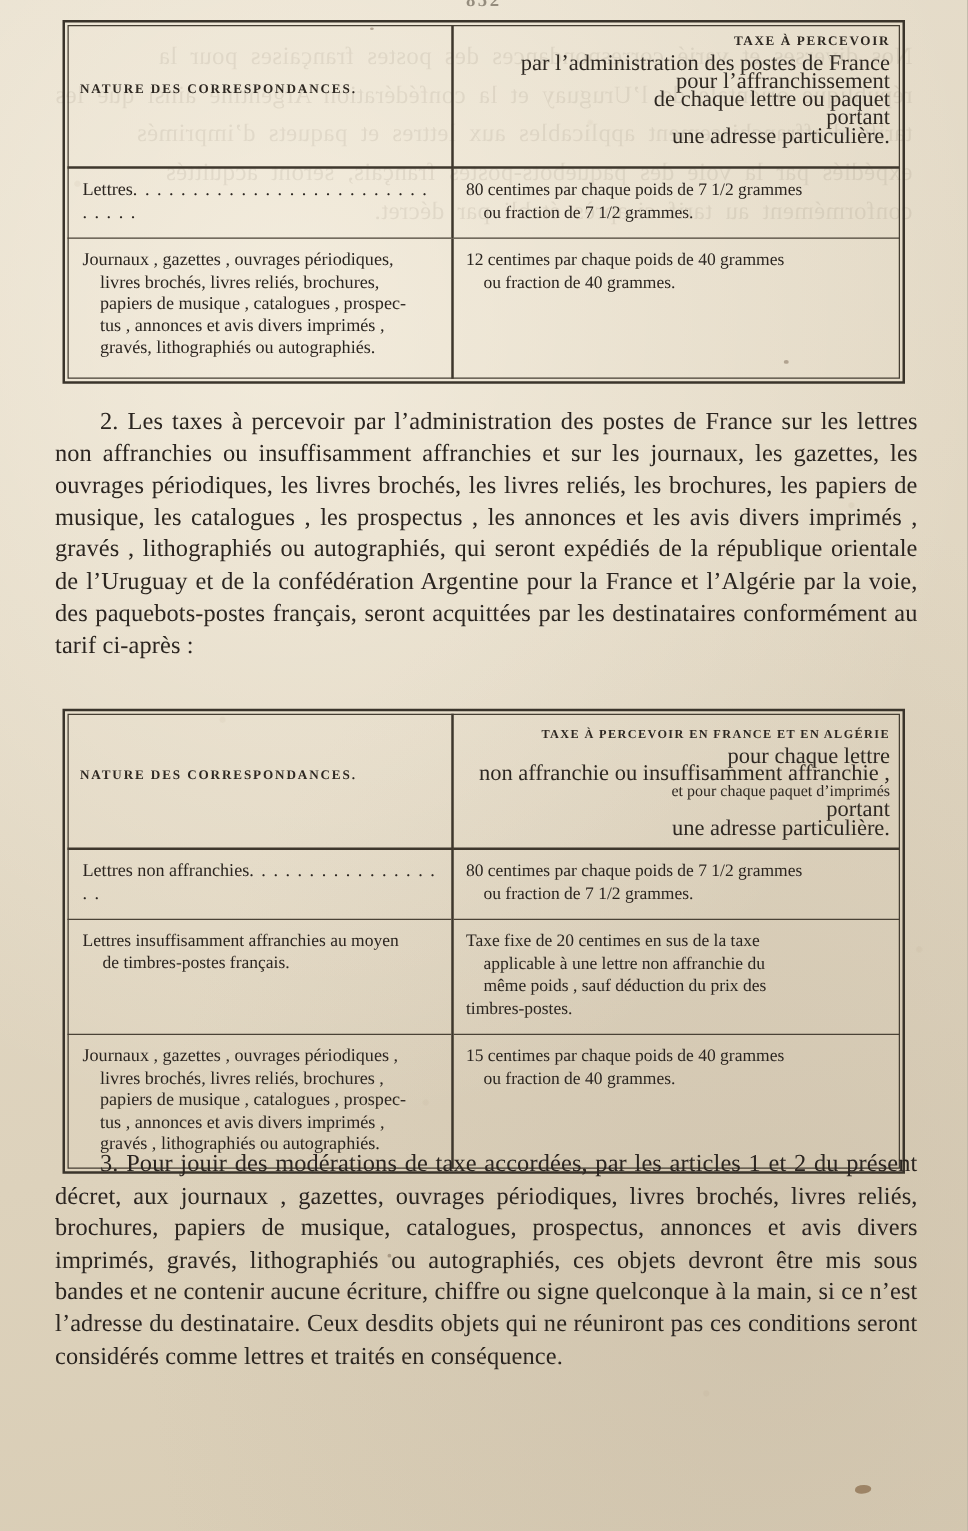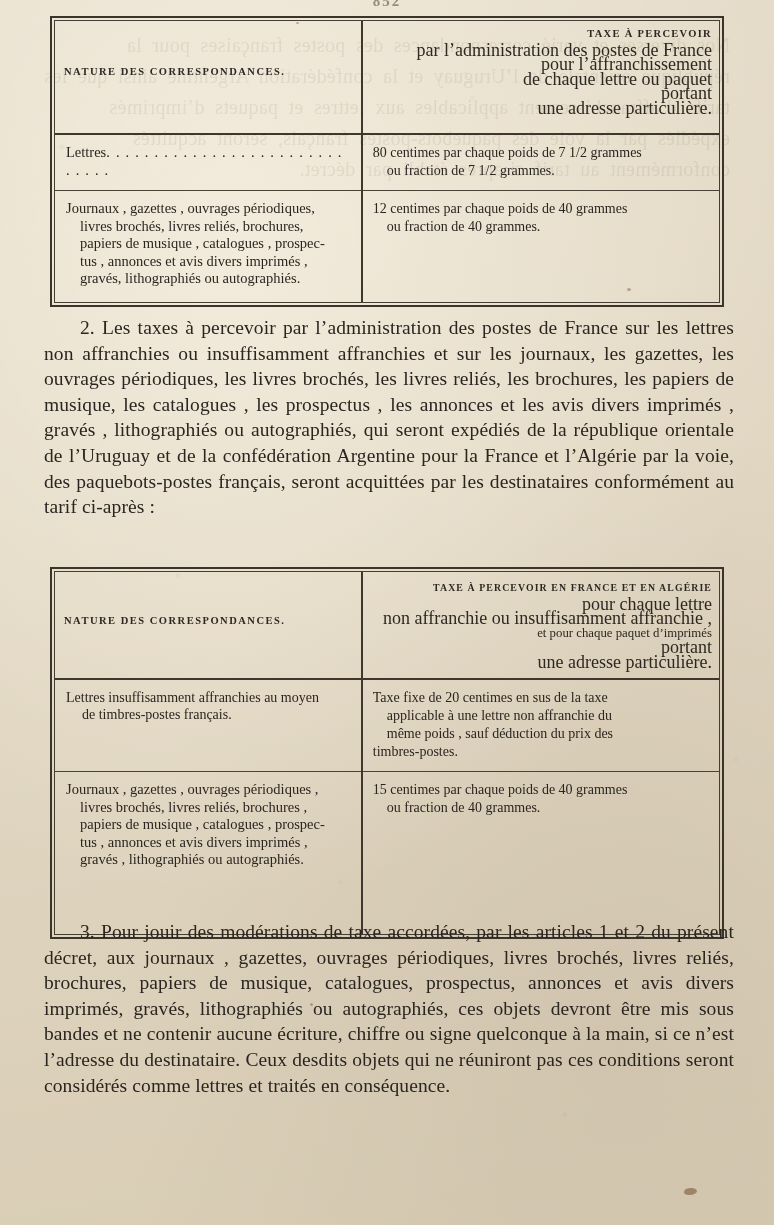--- a/index.html
+++ b/index.html
@@ -229,21 +229,21 @@
           <div class="cell-right">
             <span>12 centimes par chaque poids de 40 grammes</span>
             <span class="sub">ou fraction de 40 grammes.</span>
           </div>
         </td>
       </tr>
     </tbody>
       </table>
   </div>
 
-  <div class="para" style="top:315px;font-family:Liberation Serif, serif;">
+  <div class="para" style="top:325px;font-family:Liberation Serif, serif;">
     <p><span class="lead">2.</span>
       <span>Les taxes à percevoir par l’administration des postes de France sur les lettres non affranchies ou insuffisamment affranchies et sur les journaux, les gazettes, les ouvrages périodiques, les livres bro­chés, les livres reliés, les brochures, les papiers de musique, les catalogues , les prospectus , les annonces et les avis divers imprimés , gravés , lithographiés ou autographiés, qui seront expédiés de la répu­blique orientale de l’Uruguay et de la confédération Argentine pour la France et l’Algérie par la voie, des paquebots-postes français, seront acquittées par les destinataires conformément au tarif ci-après :</span>
     </p>
   </div>
 
   <div class="tbl-wrap" style="left:50px; top:567px; width:674px; height:372px;">
     <table class="tbl">
       <tbody>
           <tr>
         <td class="col-left thead-cell" style="height:107px;">
@@ -253,20 +253,33 @@
           <div class="hdr-right" style="padding-top:10px;">
             <span class="hdr-caps" style="font-size:9.8px;letter-spacing:1.1px;">Taxe à percevoir en France et en Algérie</span>
             <span class="hdr-line">pour chaque lettre</span>
             <span class="hdr-line">non  affranchie ou  insuffisamment affranchie ,</span>
             <span class="hdr-line" style="font-size:12.8px;">et pour chaque paquet d’imprimés</span>
             <span class="hdr-line">portant</span>
             <span class="hdr-line">une adresse particulière.</span>
           </div>
         </td>
       </tr>
+      <tr>
+        <td class="col-left tbody-cell" style="height:50px;">
+          <div class="cell-left">
+            <span>Lettres non affranchies</span><span class="dots">. . . . . . . . . . . . . . . . . .</span>
+          </div>
+        </td>
+        <td class="col-right tbody-cell">
+          <div class="cell-right">
+            <span>80 centimes par chaque poids de 7 1/2 grammes</span>
+            <span class="sub">ou fraction de 7 1/2 grammes.</span>
+          </div>
+        </td>
+      </tr>
       <tr class="row-sep">
         <td class="col-left tbody-cell" style="height:82px;">
           <div class="cell-left" style="font-size:14px;line-height:17px;">
             <div>Lettres insuffisamment affranchies au moyen</div>
             <div style="padding-left:16px">de timbres-postes français.</div>
           </div>
         </td>
         <td class="col-right tbody-cell">
           <div class="cell-right">
             <span>Taxe fixe de 20 centimes en sus de la taxe</span>

